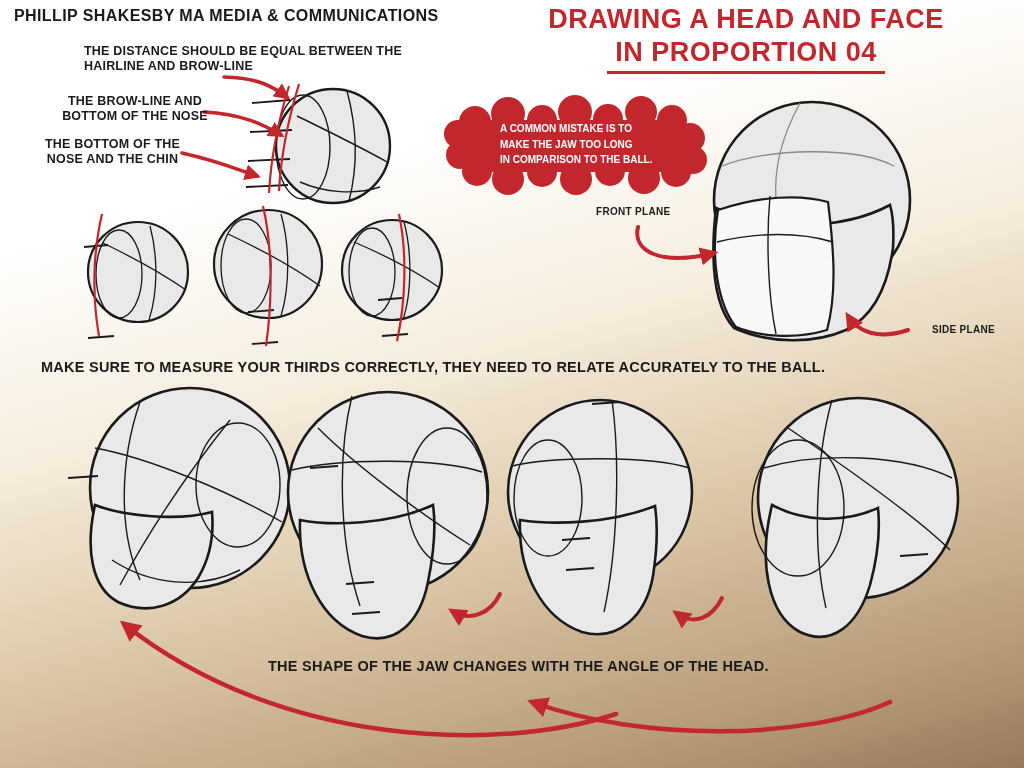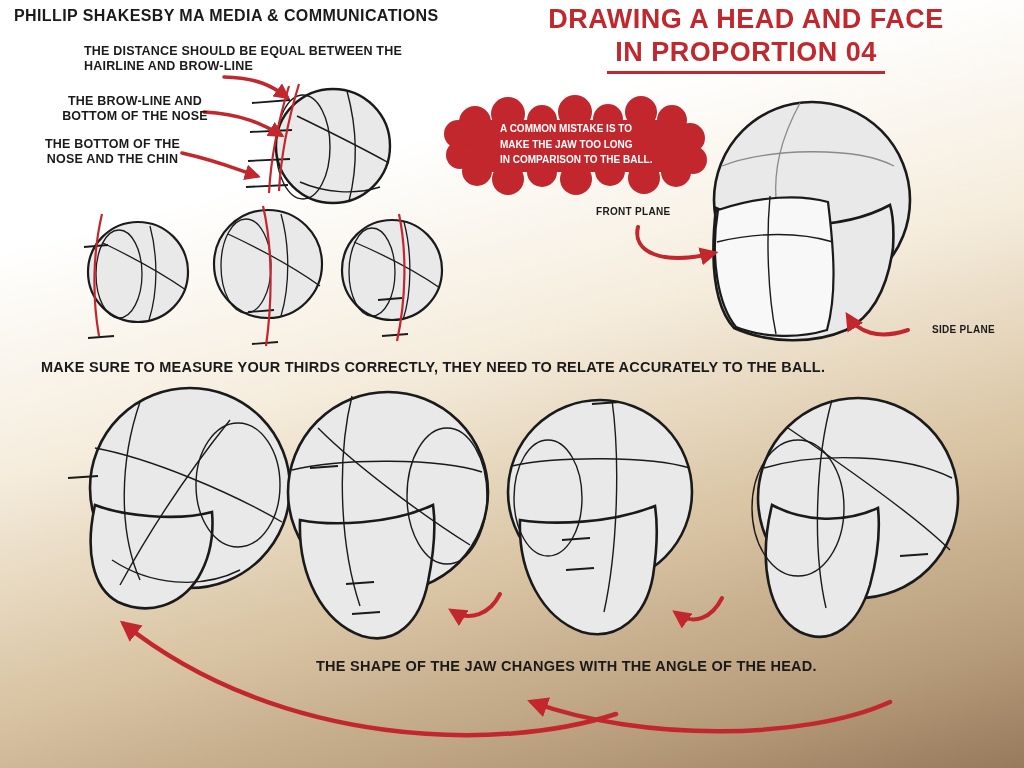--- a/index.html
+++ b/index.html
@@ -16,21 +16,21 @@
   .note{font-size:12.5px;line-height:14.5px;letter-spacing:.2px;}
   .note1{left:84px;top:44px;text-align:left;}
   .note2{left:50px;top:94px;width:170px;text-align:center;}
   .note3{left:30px;top:137px;width:165px;text-align:center;}
   .callout{left:468px;top:121px;width:218px;color:#fff;font-size:10px;line-height:15.5px;white-space:normal;margin-left:32px;}
   .plane-label{font-size:10px;letter-spacing:.3px;}
   .front-plane{left:596px;top:206px;}
   .side-plane{left:932px;top:324px;}
   .caption{font-size:14.5px;letter-spacing:.25px;}
   .thirds{left:41px;top:359px;}
-  .jaw{left:268px;top:658px;margin-left:48px;}
+  .jaw{left:268px;top:658px;}
 </style>
 </head>
 <body>
 
 <div class="stage">
 
   <svg width="1024" height="768" viewBox="0 0 1024 768">
     <defs>
       <marker id="arrow" viewBox="0 0 10 10" refX="7.5" refY="5" markerWidth="4.6" markerHeight="4.6" orient="auto-start-reverse">
         <path d="M0,0 L10,5 L0,10 Z" fill="#c1272d"></path>

